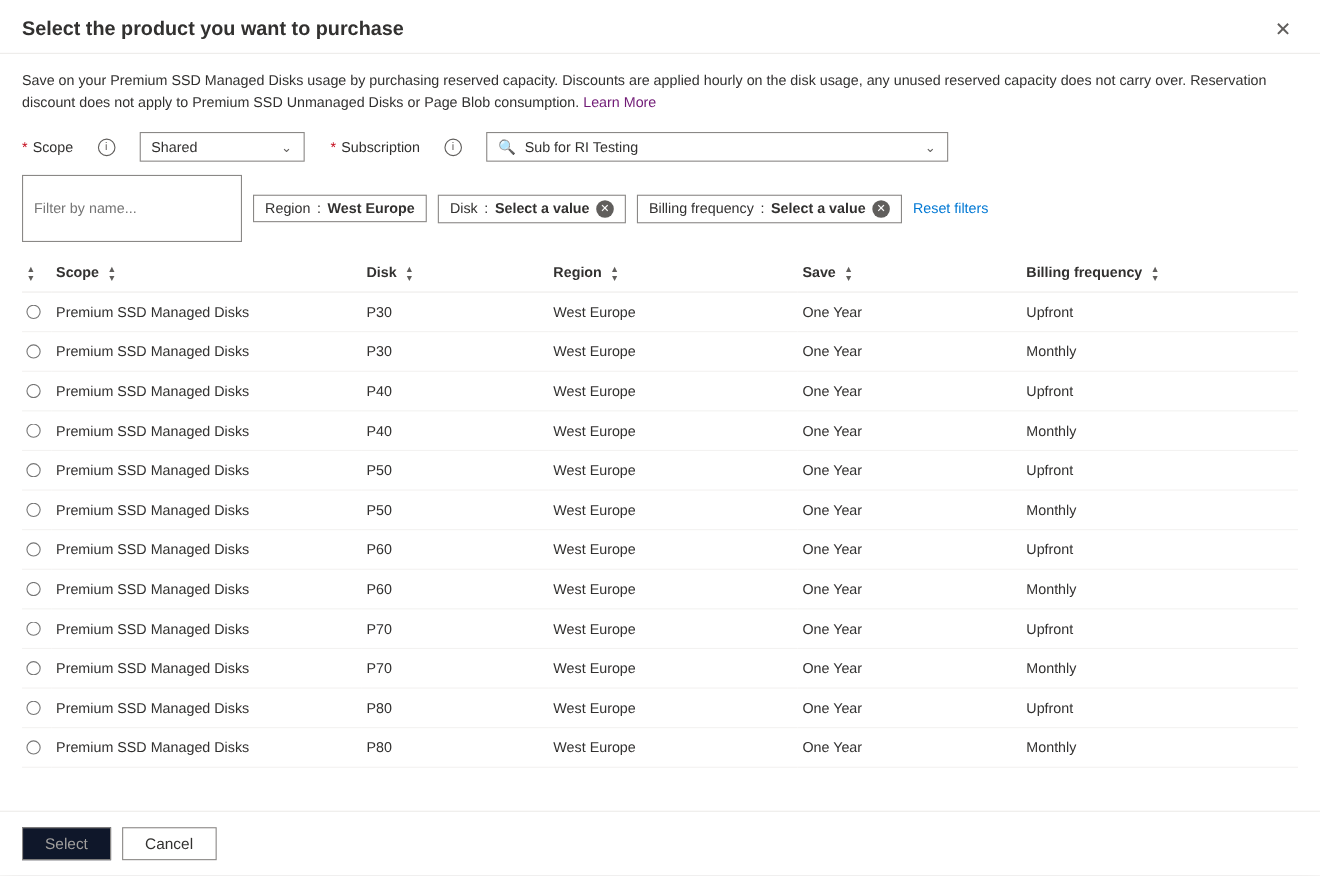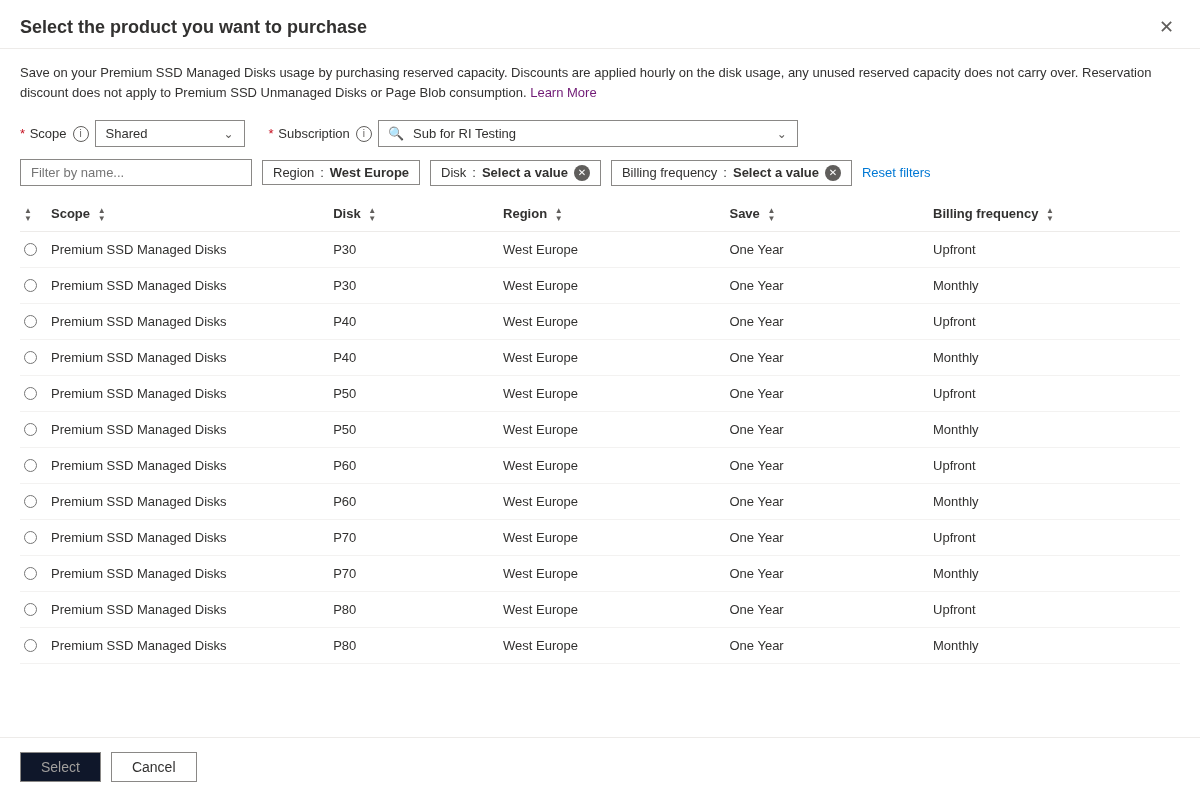--- a/index.html
+++ b/index.html
@@ -17,21 +17,21 @@
       background: #ffffff;
       width: 1200px;
       min-height: 796px;
       position: relative;
       display: flex;
       flex-direction: column;
       box-shadow: 0 2px 16px rgba(0,0,0,0.18);
     }
     .dialog-header {
       display: flex;
-      align-items: center;
+      align-items: flex-start;
       justify-content: space-between;
       padding: 16px 20px 10px 20px;
       border-bottom: 1px solid #edebe9;
     }
     .dialog-title {
       font-size: 18px;
       font-weight: 600;
       color: #323130;
     }
     .close-btn {
@@ -61,21 +61,21 @@
     }
     .controls-row {
       display: flex;
       align-items: center;
       padding: 8px 20px 12px 20px;
       gap: 24px;
     }
     .field-group {
       display: flex;
       align-items: center;
-      gap: 6px;
+      gap: 22px;
     }
     .field-label {
       font-size: 13px;
       color: #323130;
       font-weight: 400;
     }
     .required-star { color: #c50f1f; margin-right: 1px; }
     .info-icon {
       width: 16px;
       height: 16px;
@@ -122,23 +122,23 @@
     .chevron-icon { color: #605e5c; font-size: 12px; }
     .filters-row {
       display: flex;
       align-items: center;
       padding: 0 20px 12px 20px;
       gap: 10px;
       flex-wrap: wrap;
     }
     .filter-input {
       border: 1px solid #8a8886;
-      padding: 5px 10px;
-      font-size: 13px;
-      width: 232px;
+      padding: 22px 10px;
+      font-size: 13px;
+      width: 200px;
       outline: none;
       color: #605e5c;
     }
     .filter-tag {
       display: flex;
       align-items: center;
       border: 1px solid #8a8886;
       background: #fff;
       padding: 4px 10px;
       font-size: 13px;

